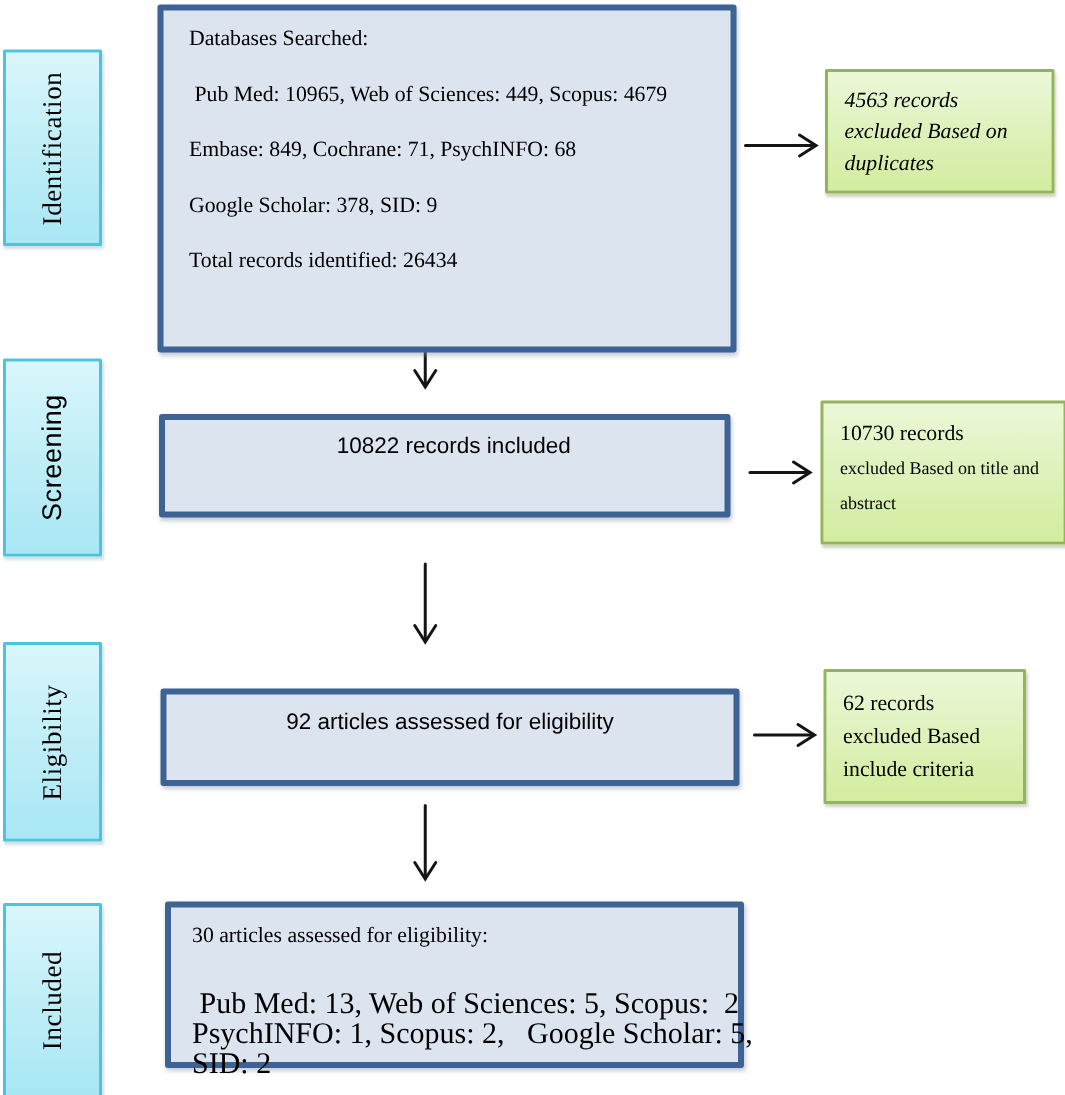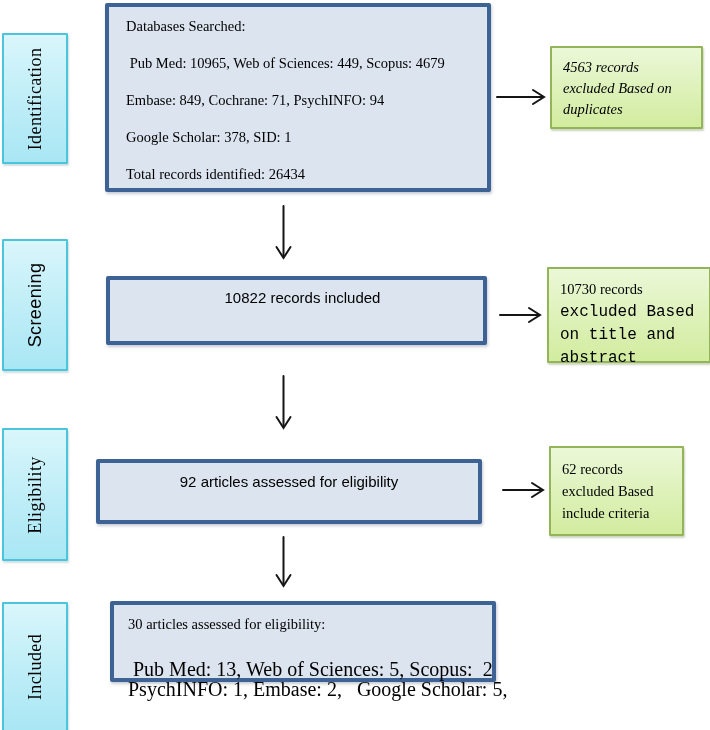--- a/index.html
+++ b/index.html
@@ -22,41 +22,41 @@
   .s1{top:33px;height:127px;}
   .s2{top:239px;height:128px;}
   .s3{top:428px;height:129px;}
   .s4{top:602px;height:126px;}
   .sans{font-family:"Liberation Sans",sans-serif;font-size:17px;}
   
   .mbox{
     position:absolute;background:#dce4ef;border:4px solid #3d6394;border-radius:2px;
     box-shadow:1px 2px 3px rgba(130,140,160,.45);box-sizing:border-box;
   }
-  .m1{left:105px;top:3px;width:386px;height:189px;padding:11px 8px 0 17px;}
+  .m1{left:105px;top:3px;width:386px;height:232px;padding:11px 8px 0 17px;}
   .m1 .line{font-size:14.5px;line-height:17px;margin-bottom:20px;white-space:pre;}
   .m2{left:106px;top:276px;width:381px;height:69px;text-align:center;padding-top:9px;padding-left:12px;}
-  .m3{left:96px;top:459px;width:386px;height:65px;text-align:center;padding-top:10px;}
+  .m3{left:107px;top:459px;width:386px;height:65px;text-align:center;padding-top:10px;}
   .center-text{font-family:"Liberation Sans",sans-serif;font-size:15px;}
-  .m4{left:110px;top:601px;width:386px;height:81px;padding:10px 8px 0 14px;}
+  .m4{left:110px;top:601px;width:386px;height:111px;padding:10px 8px 0 14px;}
   .m4 .title{font-size:14.5px;line-height:18px;white-space:pre;}
   .m4 .grp{margin-top:26px;}
   .m4 .line{font-size:20px;line-height:20px;white-space:pre;}
   
   .gbox{
     position:absolute;
     background:linear-gradient(180deg,#ebf8d8 0%,#ddf1b8 55%,#d2ec9f 100%);
     border:2px solid #94b45a;border-radius:1px;
     box-shadow:1px 2px 2px rgba(130,150,100,.4);box-sizing:border-box;
   }
   .g1{left:550px;top:46px;width:153px;height:83px;padding:9px 8px 0 11px;
       font-size:14.5px;line-height:21px;font-style:italic;}
   .g2{left:547px;top:267px;width:164px;height:96px;padding:9px 8px 0 11px;}
   .g2 .l1{font-size:14.5px;line-height:23px;}
-  .g2 .rest{font-family:Liberation Mono, monospace;font-size:16px;line-height:23px;}
+  .g2 .rest{font-family:Liberation Serif, serif;font-size:12px;line-height:23px;}
   .g3{left:549px;top:446px;width:135px;height:90px;padding:10px 8px 0 11px;
       font-size:14.5px;line-height:22px;}
   
   .arrows{position:absolute;left:0;top:0;width:710px;height:730px;pointer-events:none;}
   .arrows path,.arrows line{stroke:#151515;stroke-width:2;fill:none;stroke-linecap:round;}
 </style>
 </head>
 <body>
 
 <div class="canvas">
@@ -97,38 +97,39 @@
   <div class="stage s3">
     <span class="vtext">Eligibility</span>
   </div>
   <div class="stage s4">
     <span class="vtext">Included</span>
   </div>
 
   <div class="mbox m1">
     <div class="line">Databases Searched:</div>
     <div class="line"> Pub Med: 10965, Web of Sciences: 449, Scopus: 4679</div>
-    <div class="line">Embase: 849, Cochrane: 71, PsychINFO: 94</div>
-    <div class="line">Google Scholar: 378, SID: 1</div>
+    <div class="line">Embase: 849, Cochrane: 71, PsychINFO: 68</div>
+    <div class="line">Google Scholar: 378, SID: 9</div>
     <div class="line">Total records identified: 26434</div>
   </div>
 
   <div class="mbox m2">
     <span class="center-text">10822 records included</span>
   </div>
 
   <div class="mbox m3">
     <span class="center-text">92 articles assessed for eligibility</span>
   </div>
 
   <div class="mbox m4">
     <div class="title">30 articles assessed for eligibility:</div>
     <div class="grp">
       <div class="line"> Pub Med: 13, Web of Sciences: 5, Scopus:  2</div>
-      <div class="line">PsychINFO: 1, Embase: 2,   Google Scholar: 5,</div>
+      <div class="line">PsychINFO: 1, Scopus: 2,   Google Scholar: 5,</div>
+      <div class="line">SID: 2</div>
     </div>
   </div>
 
   <div class="gbox g1">
     <span>4563 records excluded Based on duplicates</span>
   </div>
 
   <div class="gbox g2">
     <div class="l1">10730 records</div>
     <div class="rest">excluded Based on title and abstract</div>

